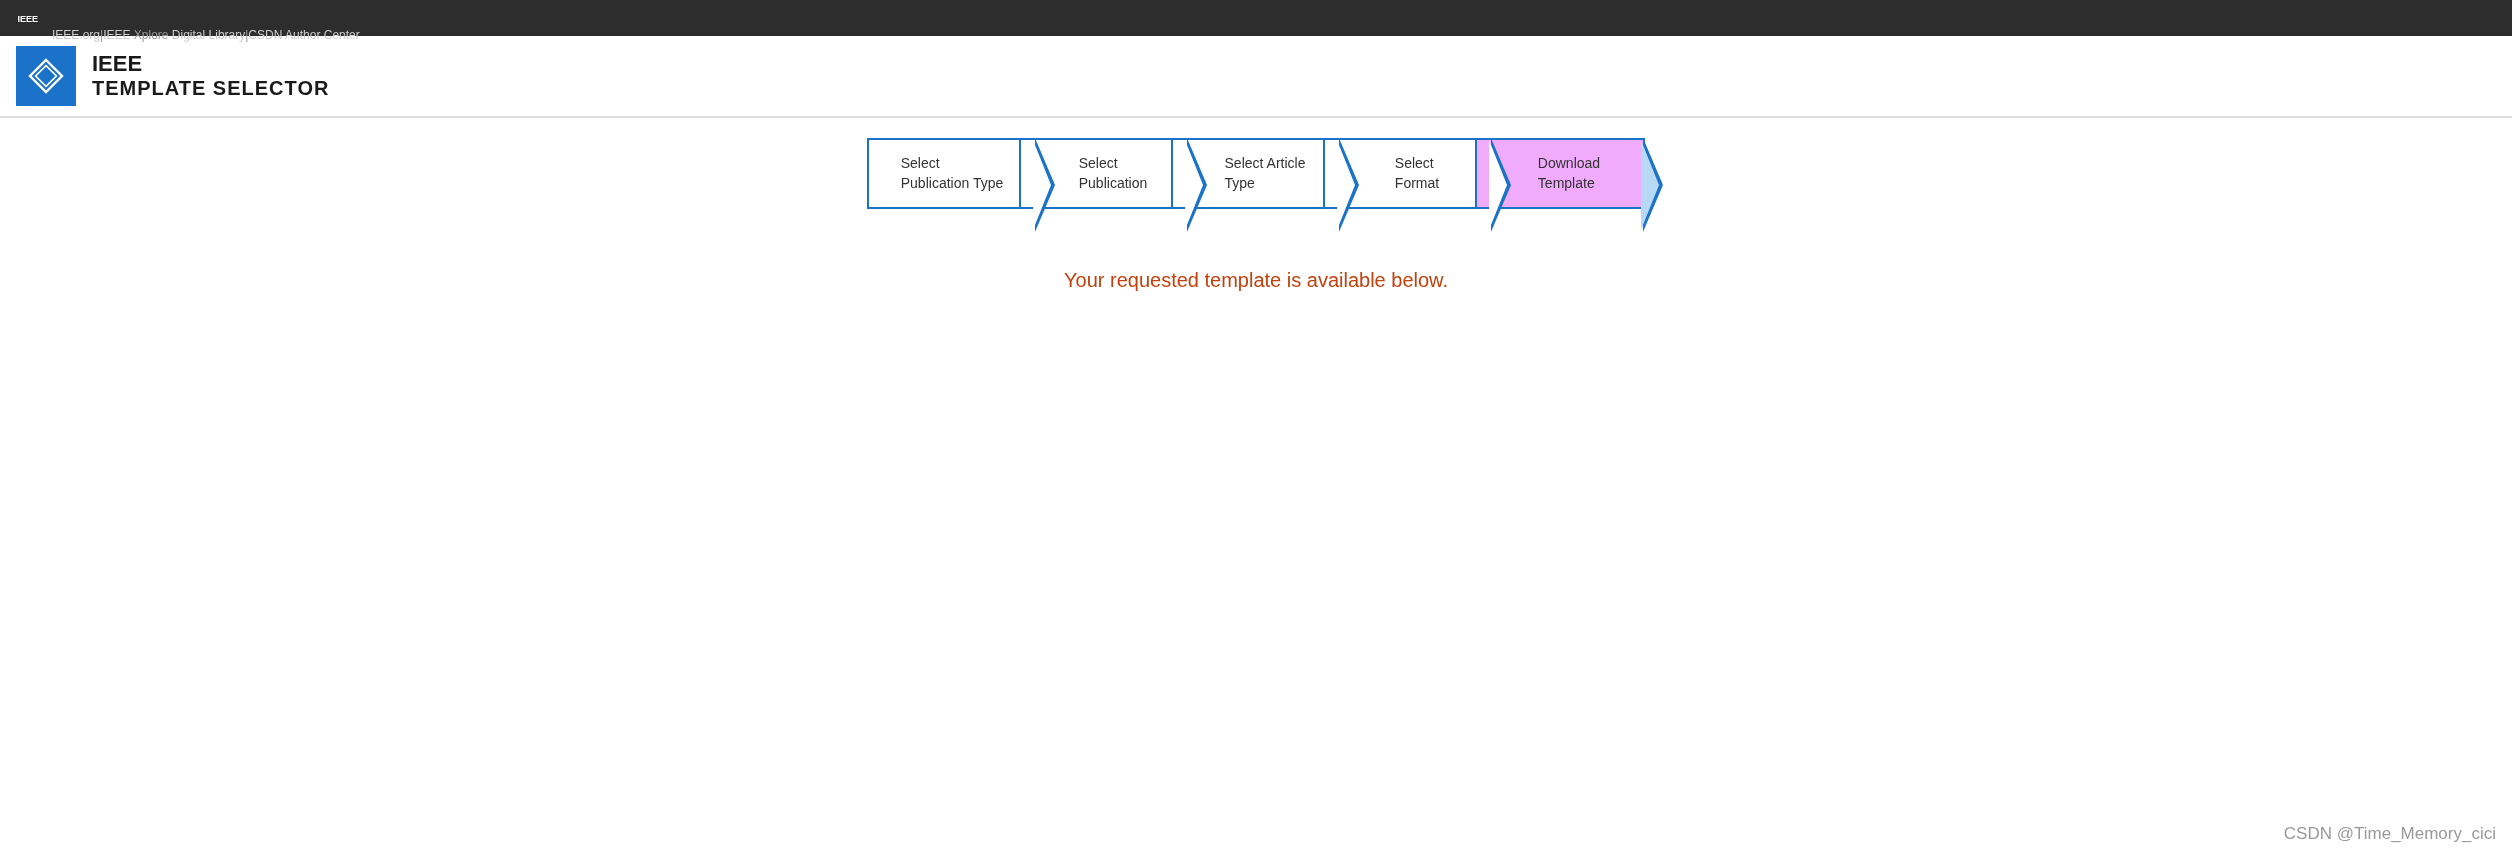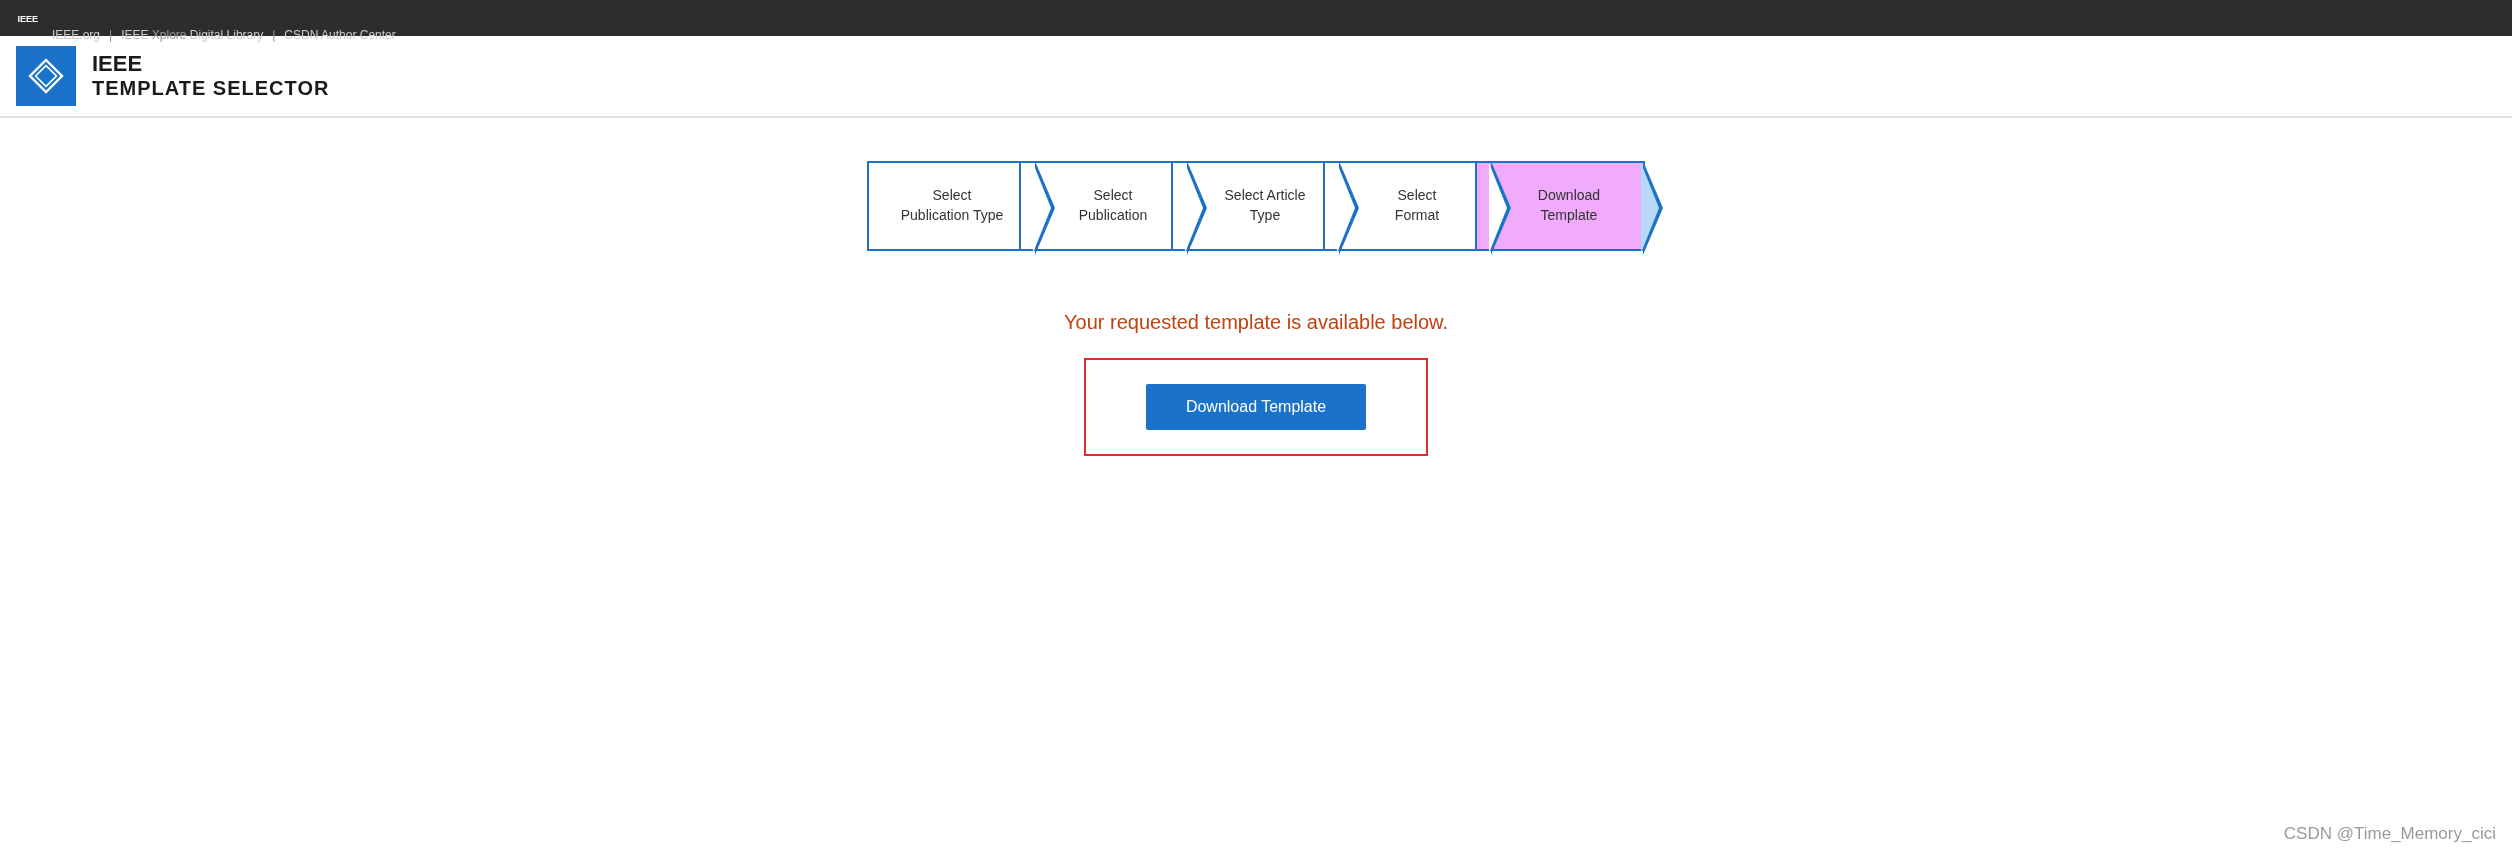--- a/index.html
+++ b/index.html
@@ -31,21 +31,21 @@
       gap: 4px;
     }
 
     .ieee-logo-small {
       width: 28px;
       height: 20px;
     }
 
     .top-nav-links {
       display: flex;
-      gap: 9px;
+      gap: 0;
       font-size: 12px;
       color: #ccc;
       margin-top: 34px;
     }
 
     .top-nav-links span {
       color: #999;
     }
 
     .top-nav-link {
@@ -159,30 +159,29 @@
       padding: 20px 40px;
       justify-content: center;
     }
 
     .step-item {
       position: relative;
       display: flex;
       align-items: center;
       justify-content: center;
       min-width: 170px;
-      height: 90px;
+      height: 71px;
       background: #fff;
       border: 2px solid #1a73c8;
-      text-align: center;
+      text-align: left;
       font-size: 14px;
       color: #333;
       line-height: 1.4;
       margin-left: -18px;
       padding: 10px 30px 10px 48px;
-      margin-top: 23px;
     }
 
     .step-item:first-child {
       margin-left: 0;
       padding: 10px 30px 10px 30px;
     }
 
     .step-item::after {
       content: '';
       position: absolute;
@@ -276,20 +275,17 @@
   <div class="step-item">
     <span>Select<br>Format</span>
   </div>
   <div class="step-item active">
     <span>Download<br>Template</span>
   </div>
 </div>
 
 <div class="main-content">
   <p class="template-available-text">Your requested template is available below.</p>
-  <div class="download-box">
-    <button class="download-btn">Download Template</button>
-  </div>
 </div>
 
 <div class="footer">
   <span>CSDN @Time_Memory_cici</span>
 </div>
 
 </body></html>

